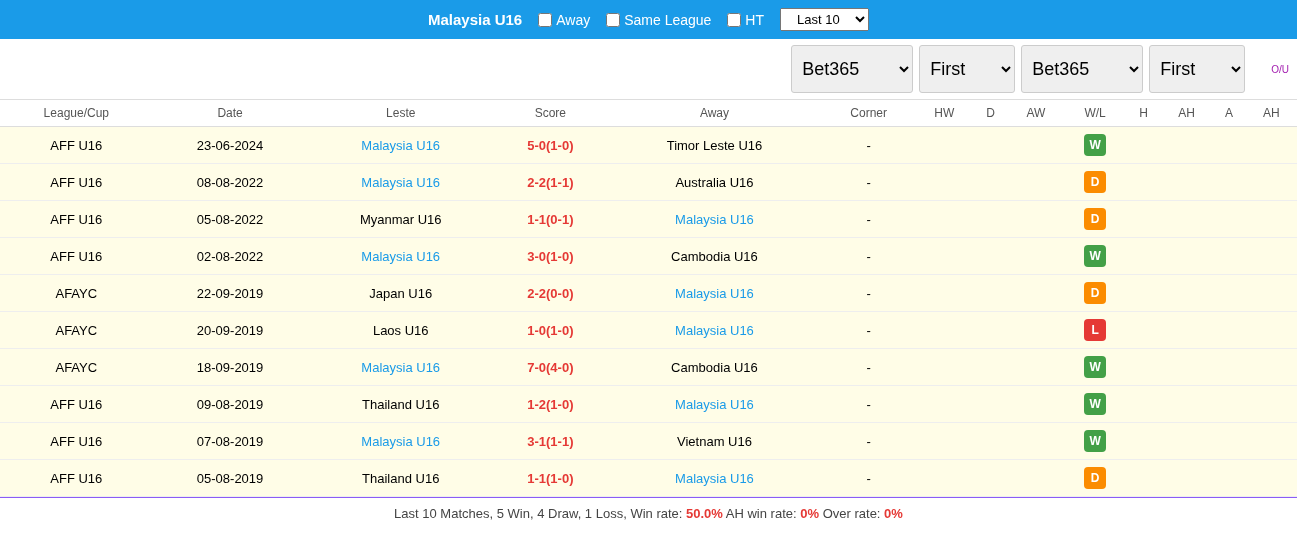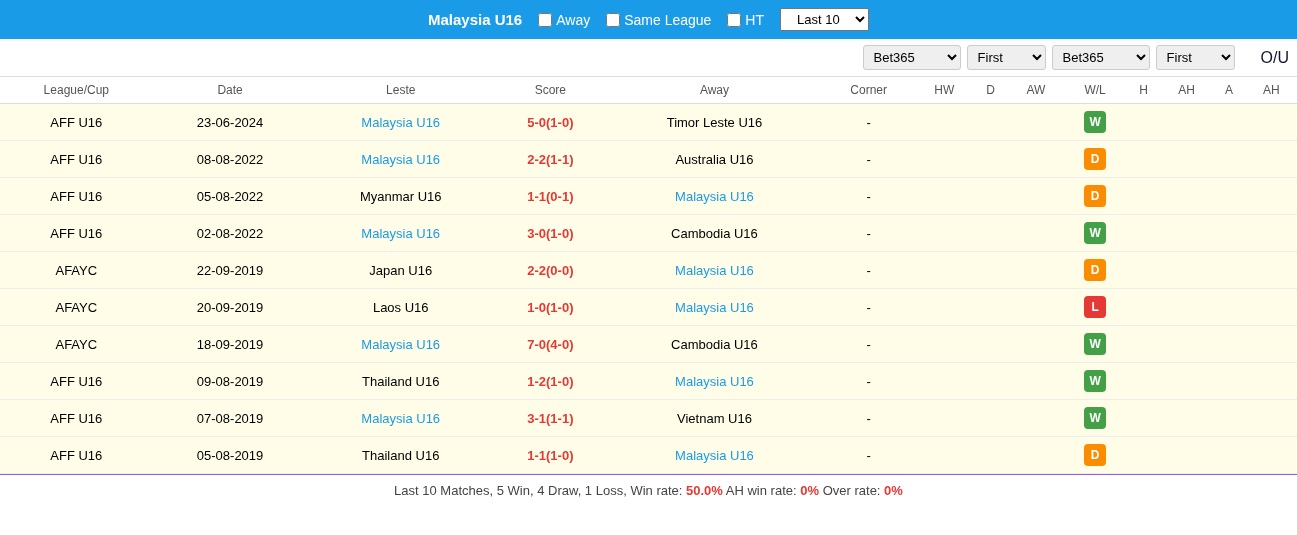--- a/index.html
+++ b/index.html
@@ -21,21 +21,21 @@
     .header-bar select { padding: 2px 12px; font-size: 13px; }
 
     .controls-row {
       display: flex;
       align-items: center;
       justify-content: flex-end;
       padding: 6px 8px;
       gap: 6px;
       border-bottom: 1px solid #ddd;
     }
-    .controls-row select { padding: 3px 6px; font-size: 13px; border: 1px solid #ccc; border-radius: 3px; }
+    .controls-row select { padding: 12px 6px; font-size: 18px; border: 1px solid #ccc; border-radius: 3px; }
 
     table {
       width: 100%;
       border-collapse: collapse;
     }
     thead tr {
       background: #fff;
     }
     th {
       text-align: center;
@@ -123,21 +123,21 @@
   <select>
     <option>Bet365</option>
     <option>William Hill</option>
     <option>1xBet</option>
   </select>
   <select>
     <option>First</option>
     <option>Second</option>
     <option>Both</option>
   </select>
-  <span style="margin-left:20px; color:#0f172a; font-size:16px;">O/U</span>
+  <span style="margin-left:20px; color:#a21caf; font-size:10px;">O/U</span>
 </div>
 
 <table>
   <thead>
     <tr>
       <th>League/Cup</th>
       <th>Date</th>
       <th>Leste</th>
       <th>Score</th>
       <th>Away</th>

